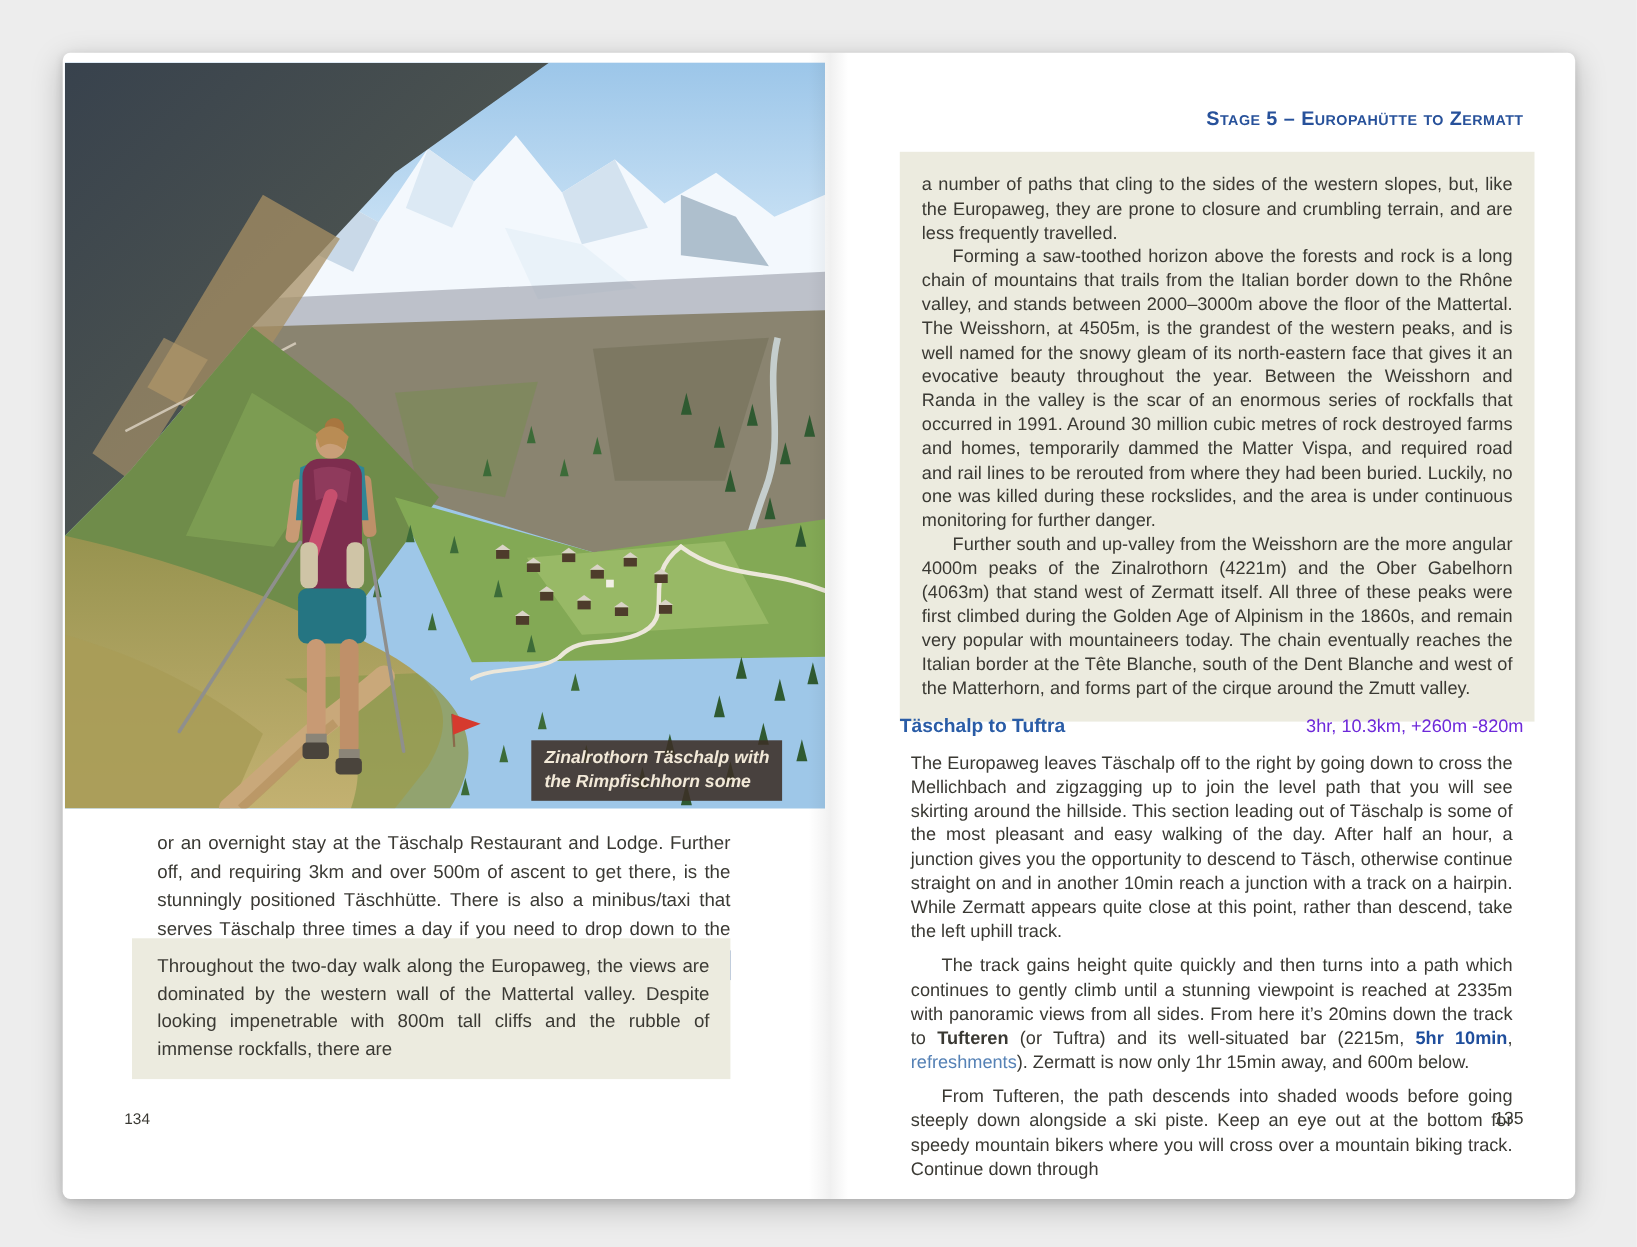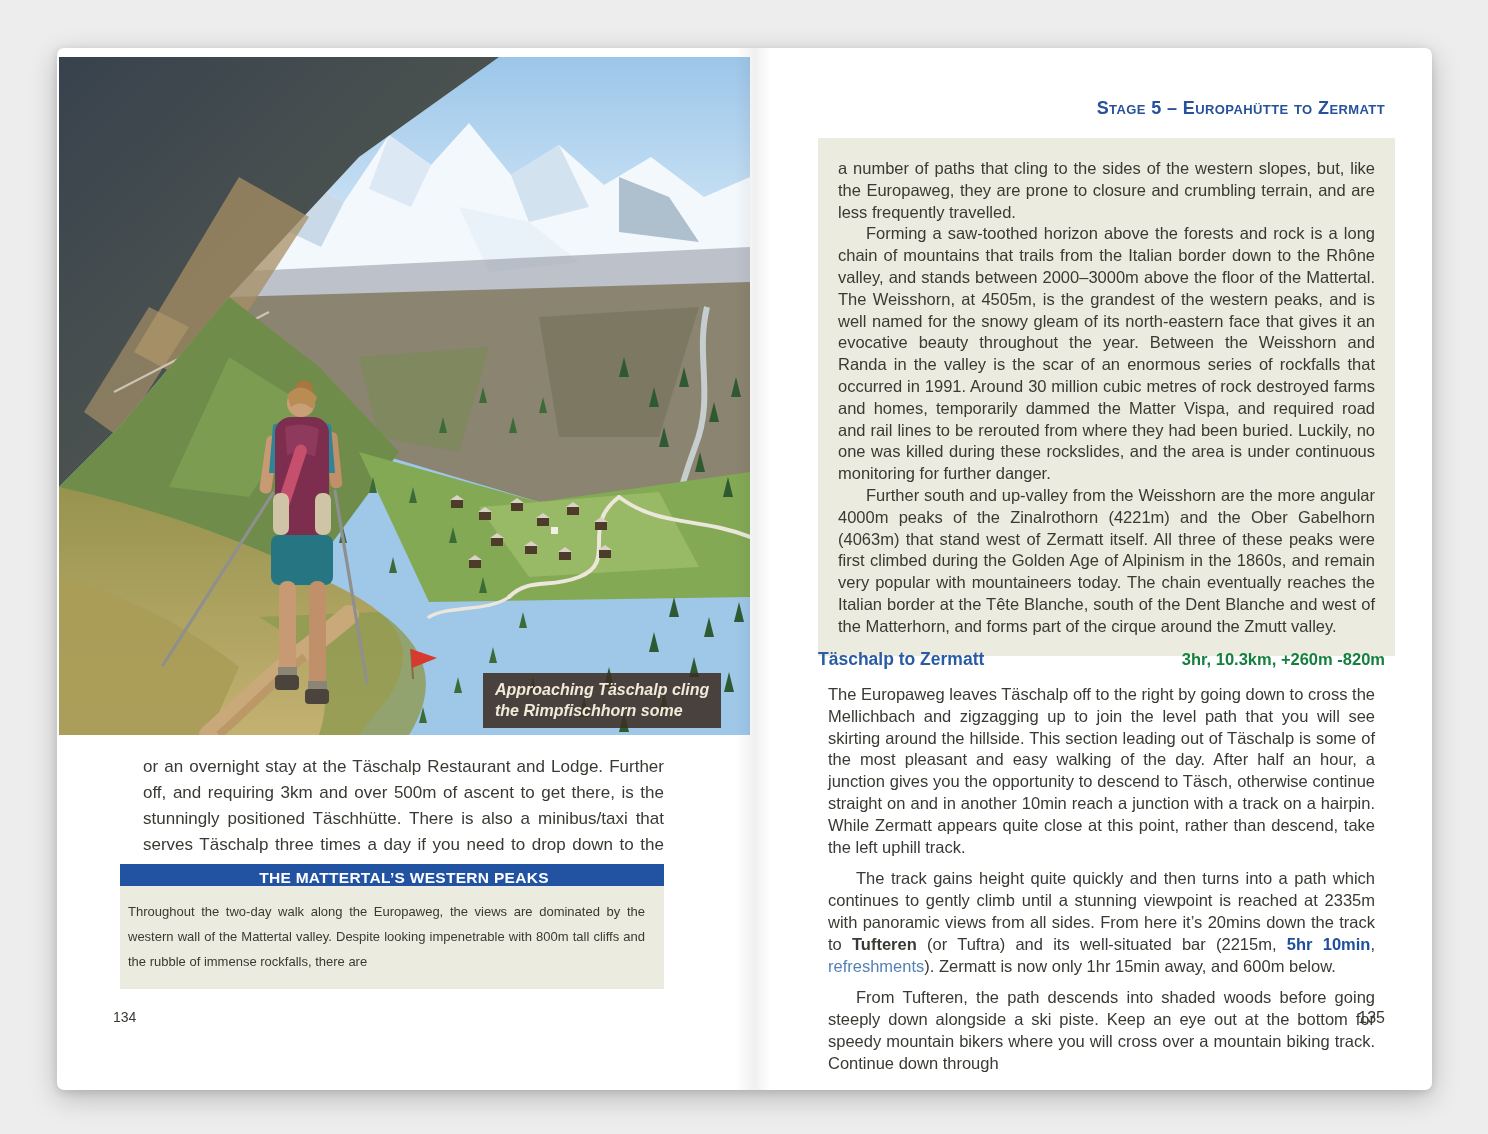--- a/index.html
+++ b/index.html
@@ -37,23 +37,23 @@
   .lp-body {
     position:absolute; left:86px; top:706px; width:521px;
     font-size:17px; line-height:26px; text-align:justify; color:#3a3933;
   }
   .lp-bar {
     position:absolute; left:63px; top:816px; width:544px; height:27px;
     background:#2253a3; color:#ffffff; font-weight:bold; font-size:15.5px;
     letter-spacing:0.3px; text-align:center; line-height:27px;padding-left:24px;
   }
   .lp-box {
-    position:absolute; left:63px; top:838px; width:544px;
-    background:#ecebdf; padding:13px 19px 15px 8px;
-    font-size:13px; line-height:25px; text-align:justify; color:#3a3933;
+    position:absolute; left:63px; top:805px; width:544px;
+    background:#ecebdf; padding:13px 19px 15px 23px;
+    font-size:17px; line-height:25px; text-align:justify; color:#3a3933;
   }
   .lp-pagenum {
     position:absolute; left:56px; top:961px; font-size:14px; color:#3a3933;
   }
   
   .rp-header {
     position:absolute; right:47px; top:50px;
     font-variant:small-caps; font-weight:bold; font-size:18px;
     letter-spacing:0.4px; color:#27519a;
   }
@@ -61,21 +61,21 @@
     position:absolute; left:761px; top:90px; width:577px; min-height:481px;
     background:#ecebdf; padding:20px 20px 18px 20px;
     font-size:16.5px; line-height:21.8px; text-align:justify; color:#3a3933;
   }
   .rp-box p.indent, .rp-col p.indent { text-indent:28px; }
   .rp-headrow {
     position:absolute; left:761px; top:601px; width:567px;
     display:flex; justify-content:space-between; align-items:baseline;
   }
   .rp-headrow .sec-title { color:#2a5ca6; font-weight:bold; font-size:17.5px; }
-  .rp-headrow .sec-stats { color:#15803d; font-weight:bold; font-size:16.5px; }
+  .rp-headrow .sec-stats { color:#6d28d9; font-weight:normal; font-size:16.5px; }
   .rp-col {
     position:absolute; left:761px; top:626px; width:567px;
     font-size:16.5px; line-height:21.8px; text-align:justify; color:#3a3933;
   }
   .rp-col p { margin:10px; }
   .b-blue { color:#1f4e9c; font-weight:bold; }
   .t-link { color:#5581b5; }
   .rp-pagenum {
     position:absolute; right:47px; top:961px; font-size:16px; color:#3a3933;
   }
@@ -229,21 +229,21 @@
         <rect x="8" y="198" width="17" height="92" rx="8" fill="#c89a74"></rect>
         <rect x="38" y="198" width="17" height="106" rx="8" fill="#bf9069"></rect>
         <rect x="7" y="284" width="19" height="10" fill="#8b8578"></rect>
         <rect x="37" y="298" width="19" height="10" fill="#8b8578"></rect>
         <rect x="4" y="292" width="24" height="15" rx="4" fill="#4a443c"></rect>
         <rect x="34" y="306" width="24" height="15" rx="4" fill="#4a443c"></rect>
       </g>
     </svg>
 
     <div class="photo-caption">
-      <span>Approaching Täschalp cling</span>
+      <span>Zinalrothorn Täschalp with</span>
       <span>the Rimpfischhorn some</span>
     </div>
   </div>
 
   <p class="lp-body">or an overnight stay at the Täschalp Restaurant and Lodge. Further off, and requiring 3km and over 500m of ascent to get there, is the stunningly positioned Täschhütte. There is also a minibus/taxi that serves Täschalp three times a day if you need to drop down to the valley.</p>
 
   <div class="lp-bar">THE MATTERTAL’S WESTERN PEAKS</div>
 
   <div class="lp-box">Throughout the two-day walk along the Europaweg, the views are dominated by the western wall of the Mattertal valley. Despite looking impenetrable with 800m tall cliffs and the rubble of immense rockfalls, there are</div>
 
@@ -251,21 +251,21 @@
 
   <div class="rp-header">Stage 5 – Europahütte to Zermatt</div>
 
   <div class="rp-box">
     <p>a number of paths that cling to the sides of the western slopes, but, like the Europaweg, they are prone to closure and crumbling terrain, and are less frequently travelled.</p>
     <p class="indent">Forming a saw-toothed horizon above the forests and rock is a long chain of mountains that trails from the Italian border down to the Rhône valley, and stands between 2000–3000m above the floor of the Mattertal. The Weisshorn, at 4505m, is the grandest of the western peaks, and is well named for the snowy gleam of its north-eastern face that gives it an evocative beauty throughout the year. Between the Weisshorn and Randa in the valley is the scar of an enormous series of rockfalls that occurred in 1991. Around 30 million cubic metres of rock destroyed farms and homes, temporarily dammed the Matter Vispa, and required road and rail lines to be rerouted from where they had been buried. Luckily, no one was killed during these rockslides, and the area is under continuous monitoring for further danger.</p>
     <p class="indent">Further south and up-valley from the Weisshorn are the more angular 4000m peaks of the Zinalrothorn (4221m) and the Ober Gabelhorn (4063m) that stand west of Zermatt itself. All three of these peaks were first climbed during the Golden Age of Alpinism in the 1860s, and remain very popular with mountaineers today. The chain eventually reaches the Italian border at the Tête Blanche, south of the Dent Blanche and west of the Matterhorn, and forms part of the cirque around the Zmutt valley.</p>
   </div>
 
   <div class="rp-headrow">
-    <span class="sec-title">Täschalp to Zermatt</span>
+    <span class="sec-title">Täschalp to Tuftra</span>
     <span class="sec-stats">3hr, 10.3km, +260m -820m</span>
   </div>
 
   <div class="rp-col">
     <p>The Europaweg leaves Täschalp off to the right by going down to cross the Mellichbach and zigzagging up to join the level path that you will see skirting around the hillside. This section leading out of Täschalp is some of the most pleasant and easy walking of the day. After half an hour, a junction gives you the opportunity to descend to Täsch, otherwise continue straight on and in another 10min reach a junction with a track on a hairpin. While Zermatt appears quite close at this point, rather than descend, take the left uphill track.</p>
     <p class="indent"><span>The track gains height quite quickly and then turns into a path which continues to gently climb until a stunning viewpoint is reached at 2335m with panoramic views from all sides. From here it’s 20mins down the track to </span><b>Tufteren</b><span> (or Tuftra) and its well-situated bar (2215m, </span><span class="b-blue">5hr 10min</span><span>, </span><span class="t-link">refreshments</span><span>). Zermatt is now only 1hr 15min away, and 600m below.</span></p>
     <p class="indent">From Tufteren, the path descends into shaded woods before going steeply down alongside a ski piste. Keep an eye out at the bottom for speedy mountain bikers where you will cross over a mountain biking track. Continue down through</p>
   </div>
 
   <div class="rp-pagenum">135</div>

